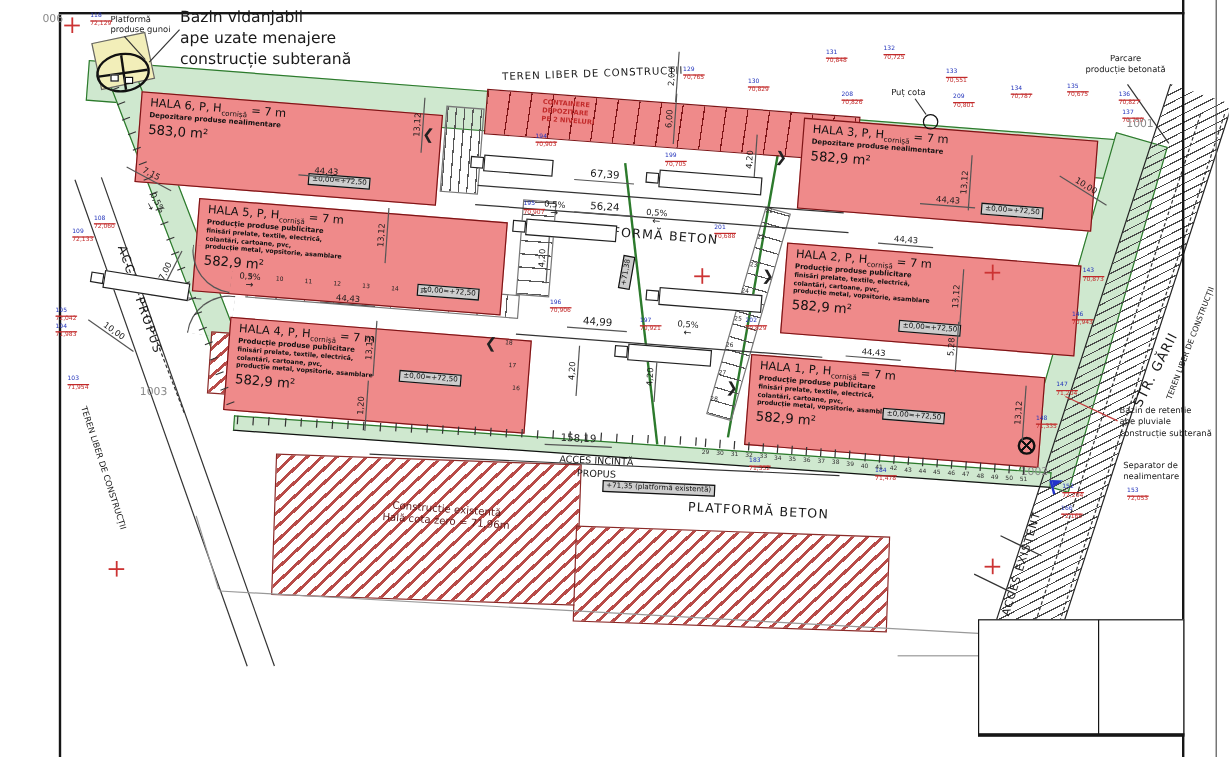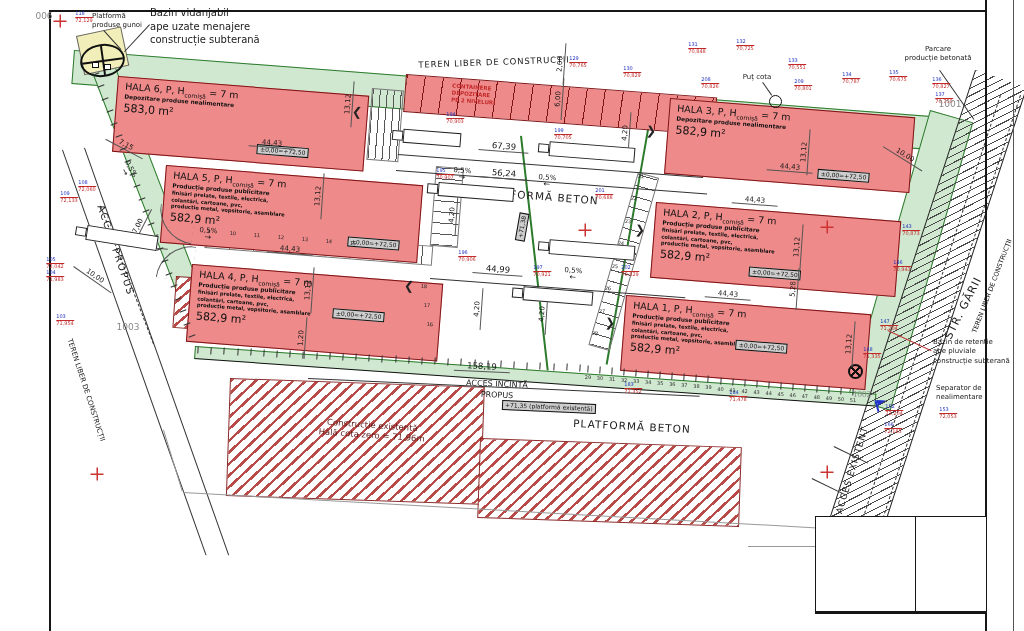--- a/index.html
+++ b/index.html
@@ -203,21 +203,21 @@
   <div class="frameline" style="left:985px;top:0;width:2px;height:631px;"></div>
   <div class="hline gray" style="left:748px;top:546px;width:67px;"></div>
   <div class="tblock" style="left:815px;top:516px;width:102px;height:97px;"></div>
   <div class="tblock" style="left:915px;top:516px;width:72px;height:97px;"></div>
   <div class="frameline" style="left:815px;top:611px;width:172px;height:3px;"></div>
 
   <div class="lblock" style="left:92px;top:12px;font-size:7px;">
     <div>Platformă</div>
       <div>produse gunoi</div>
   </div>
-  <div class="lblock" style="left:150px;top:6px;font-size:10px;">
+  <div class="lblock" style="left:150px;top:6px;font-size:13px;">
     <div>Bazin vidanjabil</div>
       <div>ape uzate menajere</div>
       <div>construcție subterană</div>
   </div>
   <div class="clbl" style="left:494px;top:62px;font-size:8.5px;letter-spacing:.8px;transform:translate(-50%,-50%) rotate(-2deg);">TEREN LIBER DE CONSTRUCȚII</div>
   <div class="clbl" style="left:757px;top:77px;font-size:7px;transform:translate(-50%,-50%);">Puț cota</div>
   <div class="lblock" style="left:893px;top:45px;width:90px;font-size:7px;text-align:center;">
     <div>Parcare</div>
       <div>producție betonată</div>
   </div>
@@ -423,21 +423,21 @@
       <div class="sp" style="left: 633px; top: 388px; transform: translate(-50%, -50%) rotate(0deg);">
         <div class="spid">183</div>
         <div class="spel">71,352</div>
       </div>
       <div class="sp" style="left: 738px; top: 396px; transform: translate(-50%, -50%) rotate(0deg);">
         <div class="spid">184</div>
         <div class="spel">71,478</div>
       </div>
       <div class="parcel" style="left: 950px; top: 104px; transform: translate(-50%, -50%) rotate(0deg);">1001</div>
       <div class="parcel" style="left: 128px; top: 327px; transform: translate(-50%, -50%) rotate(0deg);">1003</div>
-      <div class="parcel" style="left: 862px; top: 394px; transform: translate(-50%, -50%) rotate(0deg); font-family: Liberation Serif, serif;">1002</div>
+      <div class="parcel" style="left: 862px; top: 394px; transform: translate(-50%, -50%) rotate(0deg);">1002</div>
       <div class="parcel" style="left: 44px; top: 16px; transform: translate(-50%, -50%) rotate(0deg);">006</div>
       <div class="stall" style="left: 209px; top: 231px; transform: translate(-50%, -50%) rotate(4deg);">9</div>
       <div class="stall" style="left: 233px; top: 233px; transform: translate(-50%, -50%) rotate(4deg);">10</div>
       <div class="stall" style="left: 257px; top: 235px; transform: translate(-50%, -50%) rotate(4deg);">11</div>
       <div class="stall" style="left: 281px; top: 237px; transform: translate(-50%, -50%) rotate(4deg);">12</div>
       <div class="stall" style="left: 305px; top: 239px; transform: translate(-50%, -50%) rotate(4deg);">13</div>
       <div class="stall" style="left: 329px; top: 241px; transform: translate(-50%, -50%) rotate(4deg);">14</div>
       <div class="stall" style="left: 353px; top: 243px; transform: translate(-50%, -50%) rotate(4deg);">15</div>
       <div class="stall" style="left: 424px; top: 286px; transform: translate(-50%, -50%) rotate(4deg);">18</div>
       <div class="stall" style="left: 427px; top: 305px; transform: translate(-50%, -50%) rotate(4deg);">17</div>

